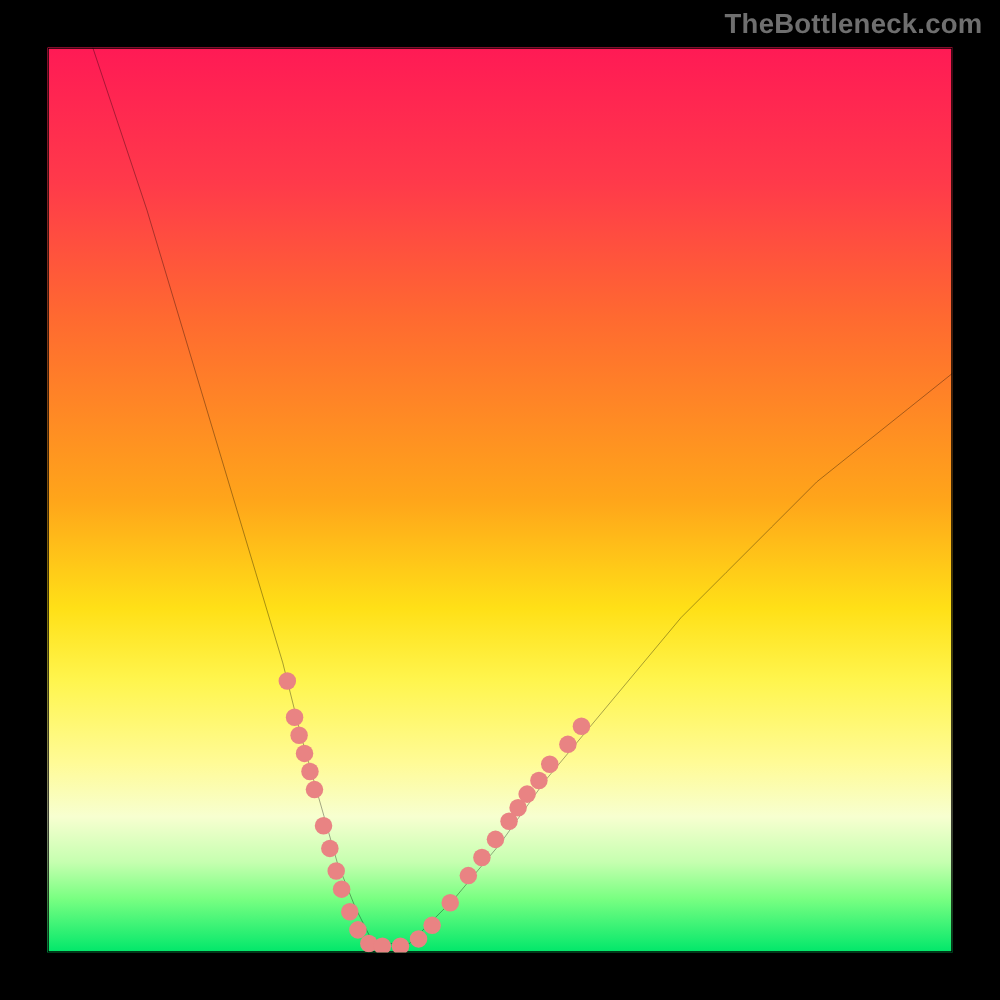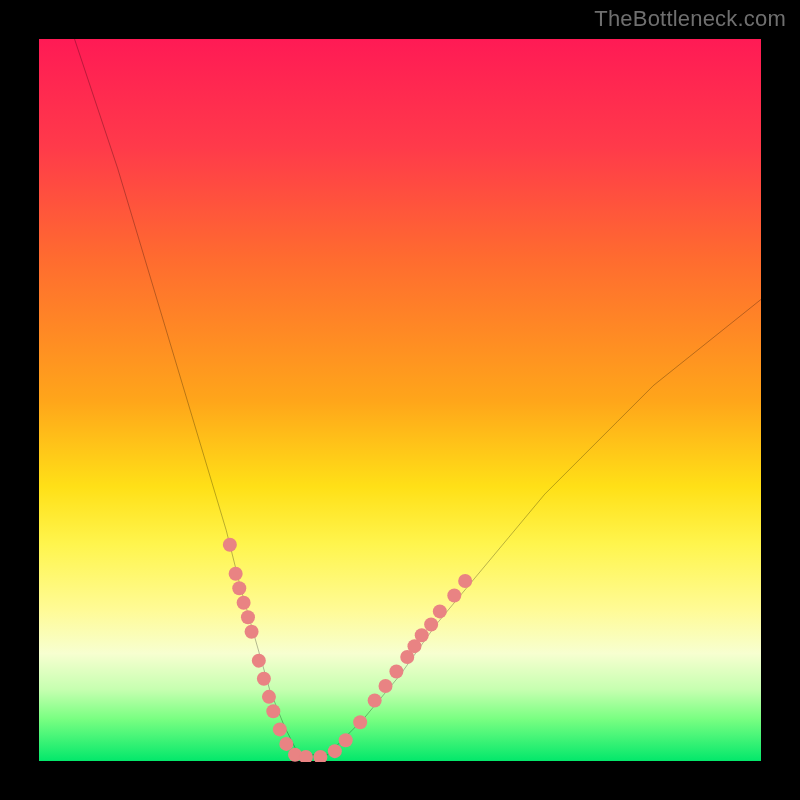--- a/index.html
+++ b/index.html
@@ -17,21 +17,21 @@
     height: 800px;
     background: #000;
   }
   .watermark {
     position: absolute;
     top: 6px;
     right: 14px;
     color: #6f6f6f;
     font-size: 22px;
     letter-spacing: 0.2px;
-    font-weight: 400;
+    font-weight: 700;
   }
   .plot {
     position: absolute;
     left: 38px;
     top: 38px;
     width: 724px;
     height: 724px;
     
     background: linear-gradient(
       to bottom,

